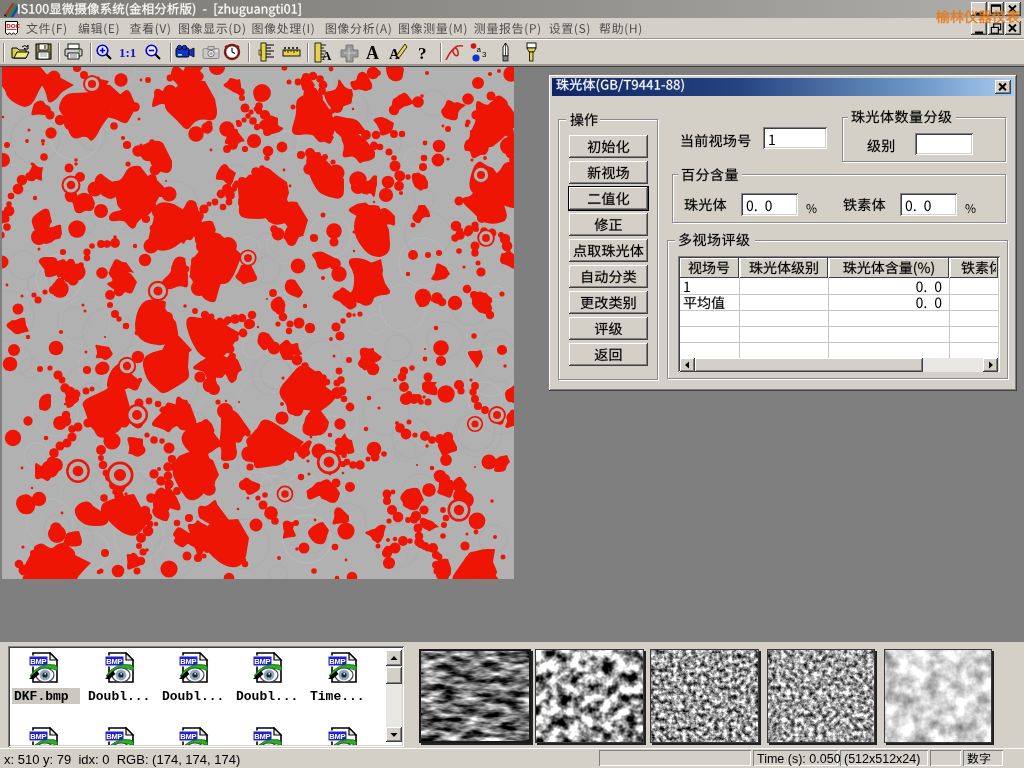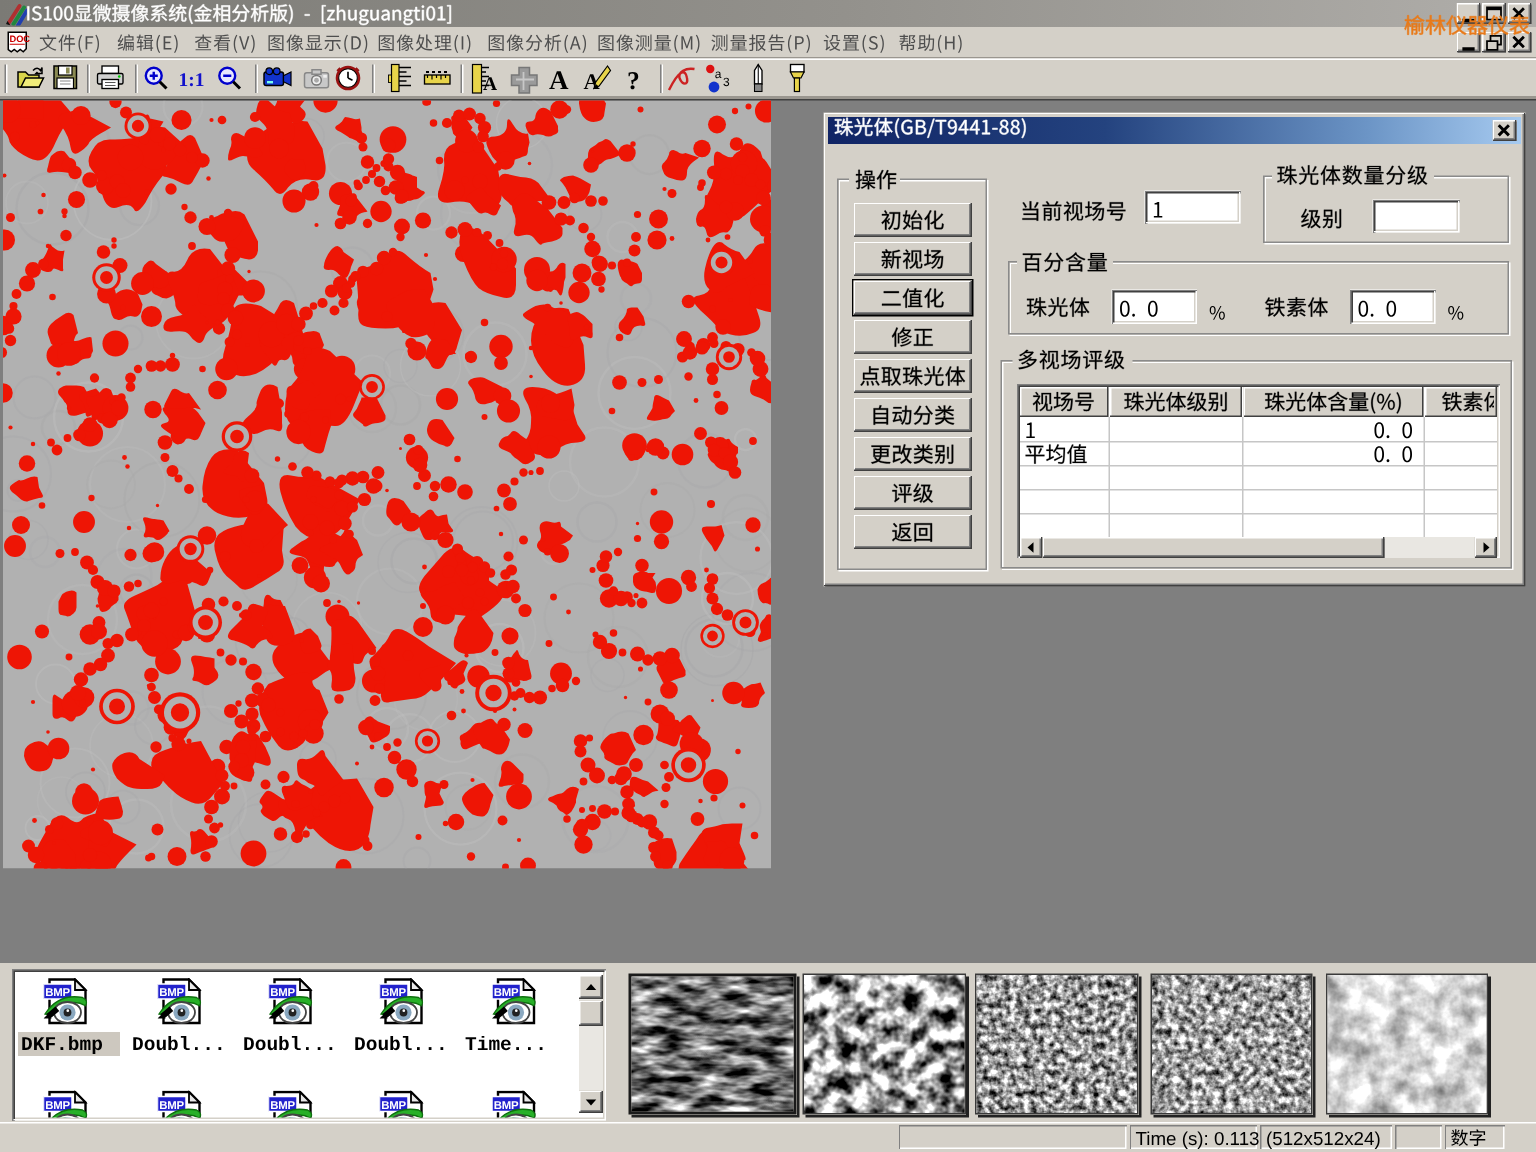--- a/index.html
+++ b/index.html
@@ -1400,23 +1400,24 @@
     </svg>
     <div class="abs" style="left:767px;top:649px;width:108px;height:94px;border:1px solid #3a3a3a;box-shadow:2px 2px 0 #222"></div>
     <svg class="abs" style="left:768px;top:650px" width="106" height="92">
       <rect width="106" height="92" filter="url(#f4)"></rect>
     </svg>
     <div class="abs" style="left:884px;top:649px;width:108px;height:94px;border:1px solid #3a3a3a;box-shadow:2px 2px 0 #222"></div>
     <svg class="abs" style="left:885px;top:650px" width="106" height="92">
       <rect width="106" height="92" filter="url(#f5)"></rect>
     </svg>
     <div class="abs" style="left:0;top:748px;width:1024px;height:20px;background:#d4d0c8;border-top:1px solid #fff"></div>
+    <div class="abs" style="left:4px;top:752px;font-size:13px;color:#000;font-family:'Liberation Sans'">x: 510 y: 79&nbsp; idx: 0&nbsp; RGB: (174, 174, 174)</div>
     <div class="abs sunk1" style="left:599px;top:750px;width:152px;height:16px;background:#d4d0c8"></div>
     <div class="abs sunk1" style="left:753px;top:750px;width:85px;height:16px;background:#d4d0c8"></div>
-    <div class="abs" style="left:757px;top:752px;font-size:12.5px;color:#000">Time (s): 0.113</div>
+    <div class="abs" style="left:757px;top:752px;font-size:12.5px;color:#000">Time (s): 0.050</div>
     <div class="abs sunk1" style="left:840px;top:750px;width:88px;height:16px;background:#d4d0c8"></div>
     <div class="abs" style="left:844px;top:752px;font-size:12.5px;color:#000">(512x512x24)</div>
     <div class="abs sunk1" style="left:930px;top:750px;width:31px;height:16px;background:#d4d0c8"></div>
     <div class="abs sunk1" style="left:963px;top:750px;width:40px;height:16px;background:#d4d0c8"></div>
     <svg class="abs" style="left:0;top:0;z-index:60;pointer-events:none" width="1024" height="768">
       <defs>
         <path id="g0025" d="M205 -284C306 -284 372 -369 372 -517C372 -663 306 -746 205 -746C105 -746 39 -663 39 -517C39 -369 105 -284 205 -284ZM205 -340C147 -340 108 -400 108 -517C108 -634 147 -690 205 -690C263 -690 302 -634 302 -517C302 -400 263 -340 205 -340ZM226 13H288L693 -746H631ZM716 13C816 13 882 -71 882 -219C882 -366 816 -449 716 -449C616 -449 550 -366 550 -219C550 -71 616 13 716 13ZM716 -43C658 -43 618 -102 618 -219C618 -336 658 -393 716 -393C773 -393 814 -336 814 -219C814 -102 773 -43 716 -43Z"></path>
         <path id="g0028" d="M239 196 295 171C209 29 168 -141 168 -311C168 -480 209 -649 295 -792L239 -818C147 -668 92 -507 92 -311C92 -114 147 47 239 196Z"></path>
         <path id="g0029" d="M99 196C191 47 246 -114 246 -311C246 -507 191 -668 99 -818L42 -792C128 -649 171 -480 171 -311C171 -141 128 29 42 171Z"></path>
         <path id="g002D" d="M46 -245H302V-315H46Z"></path>

